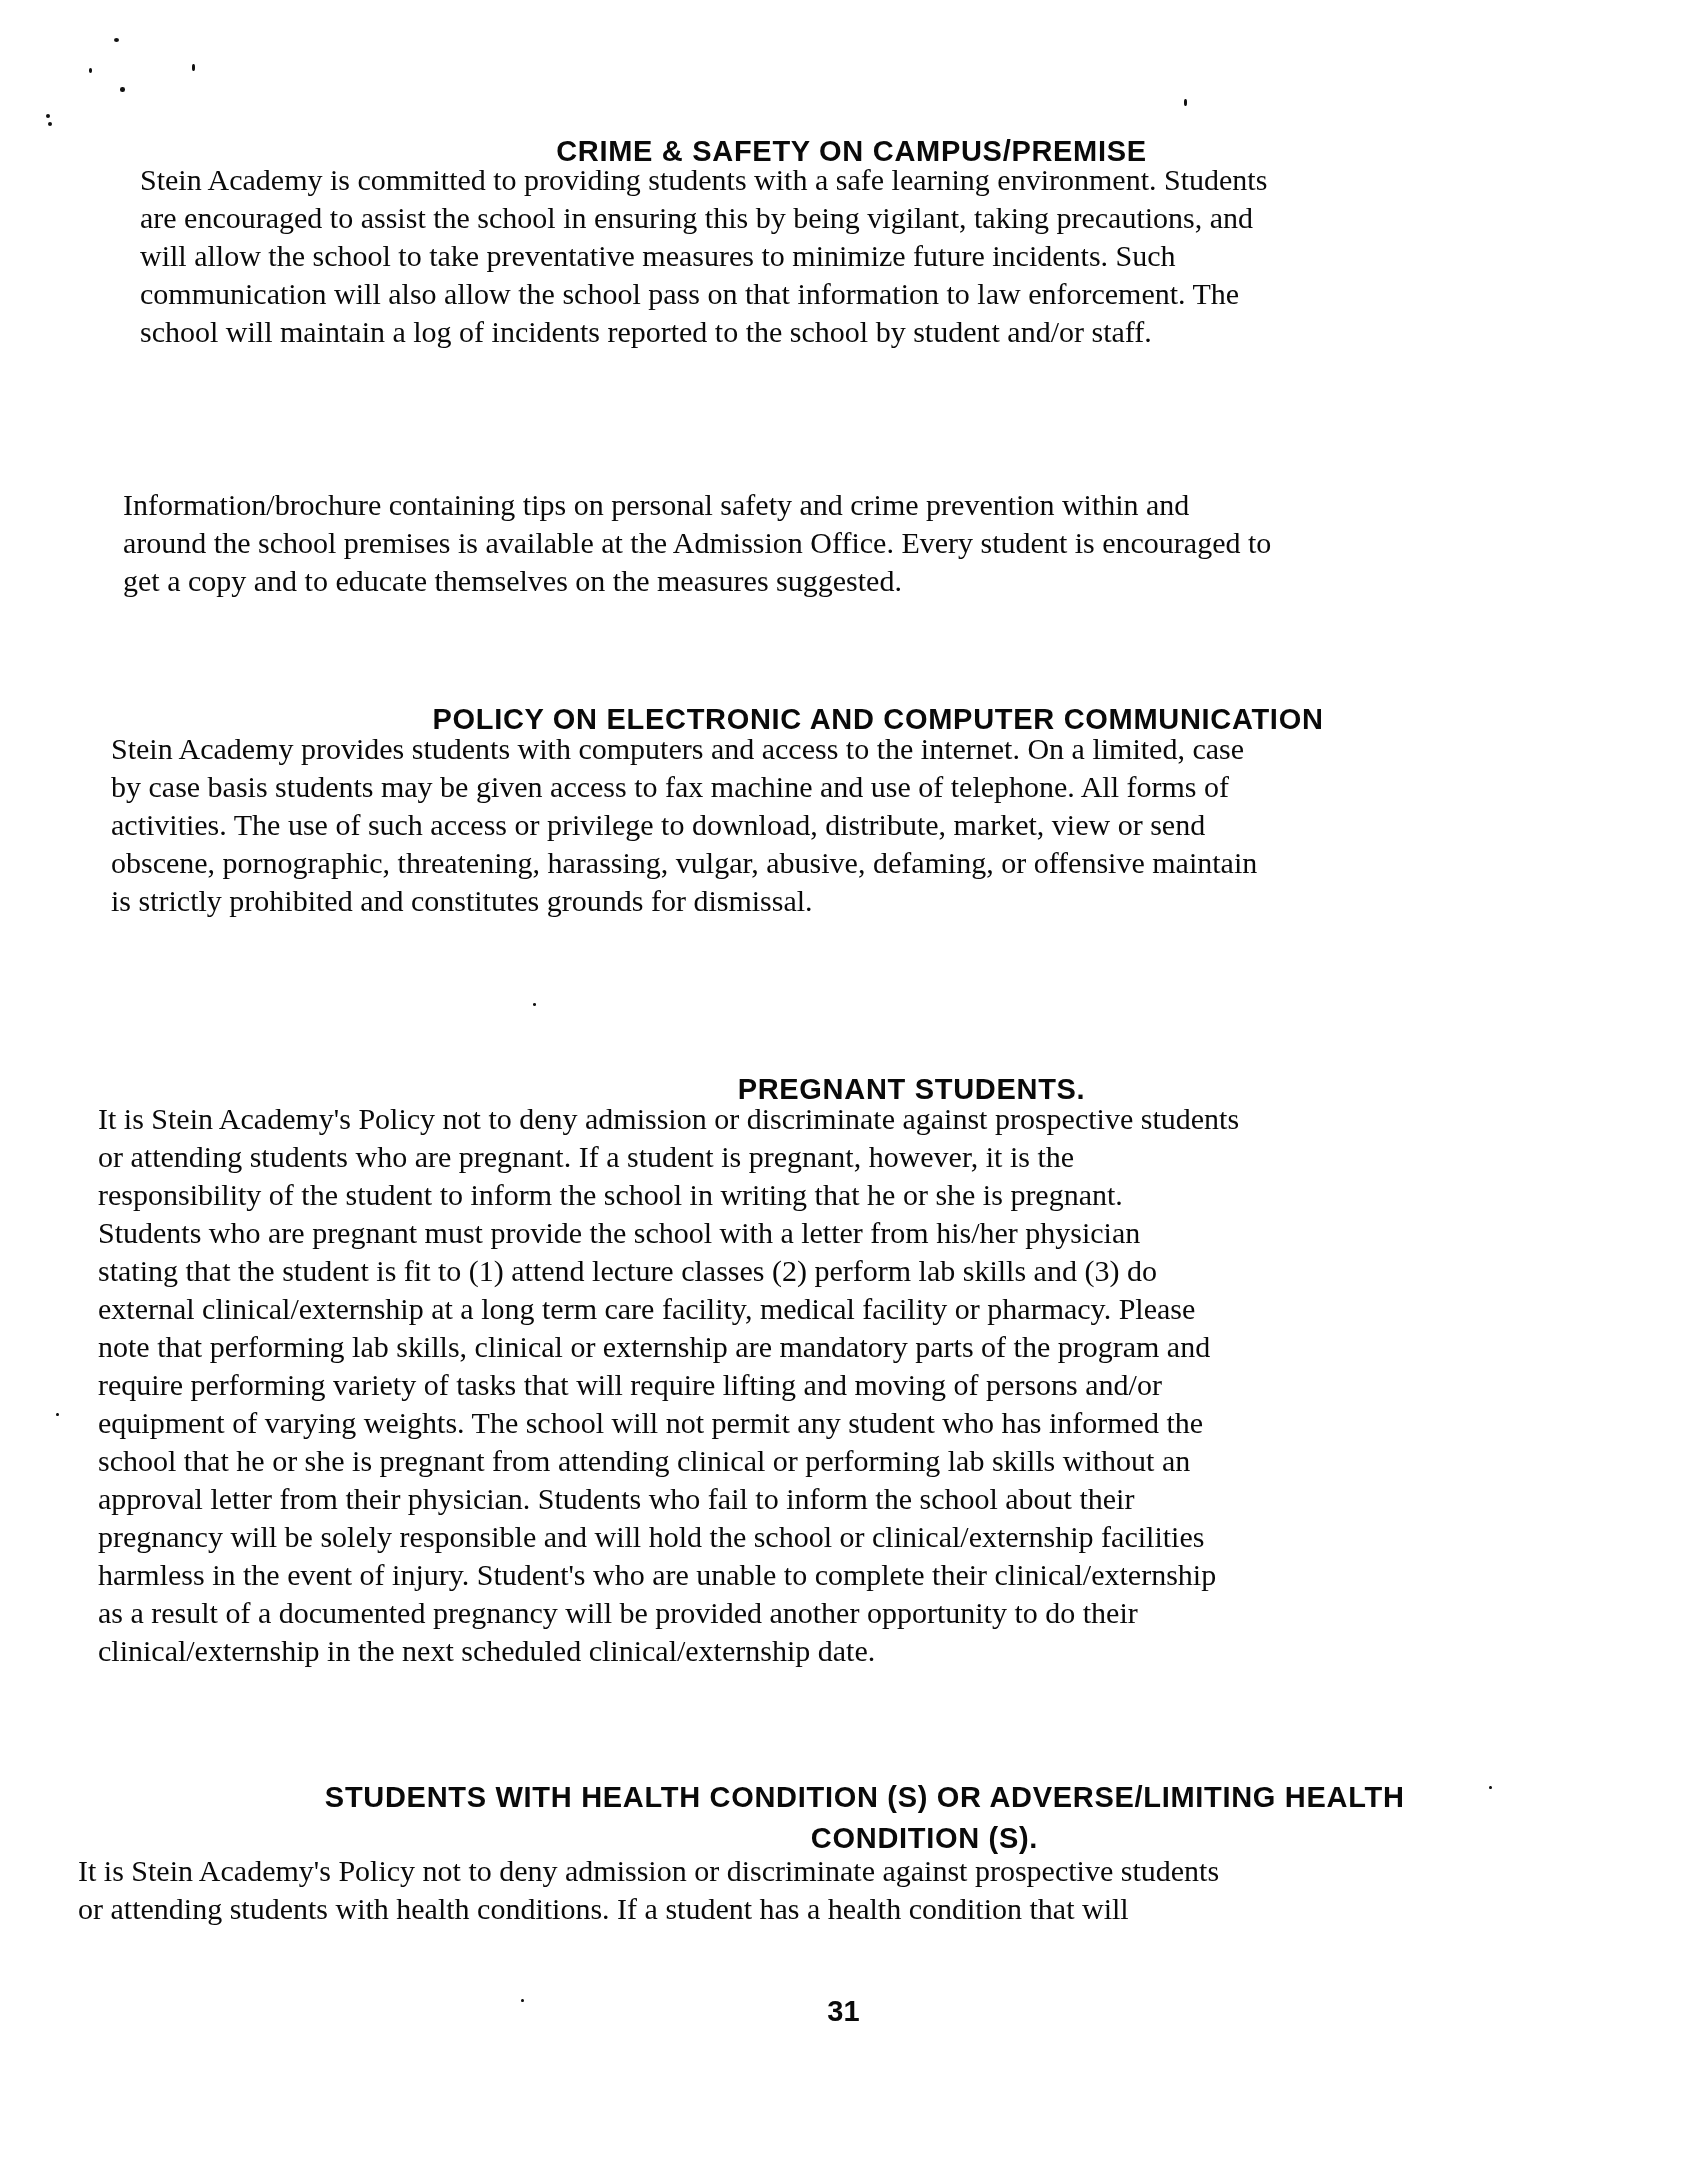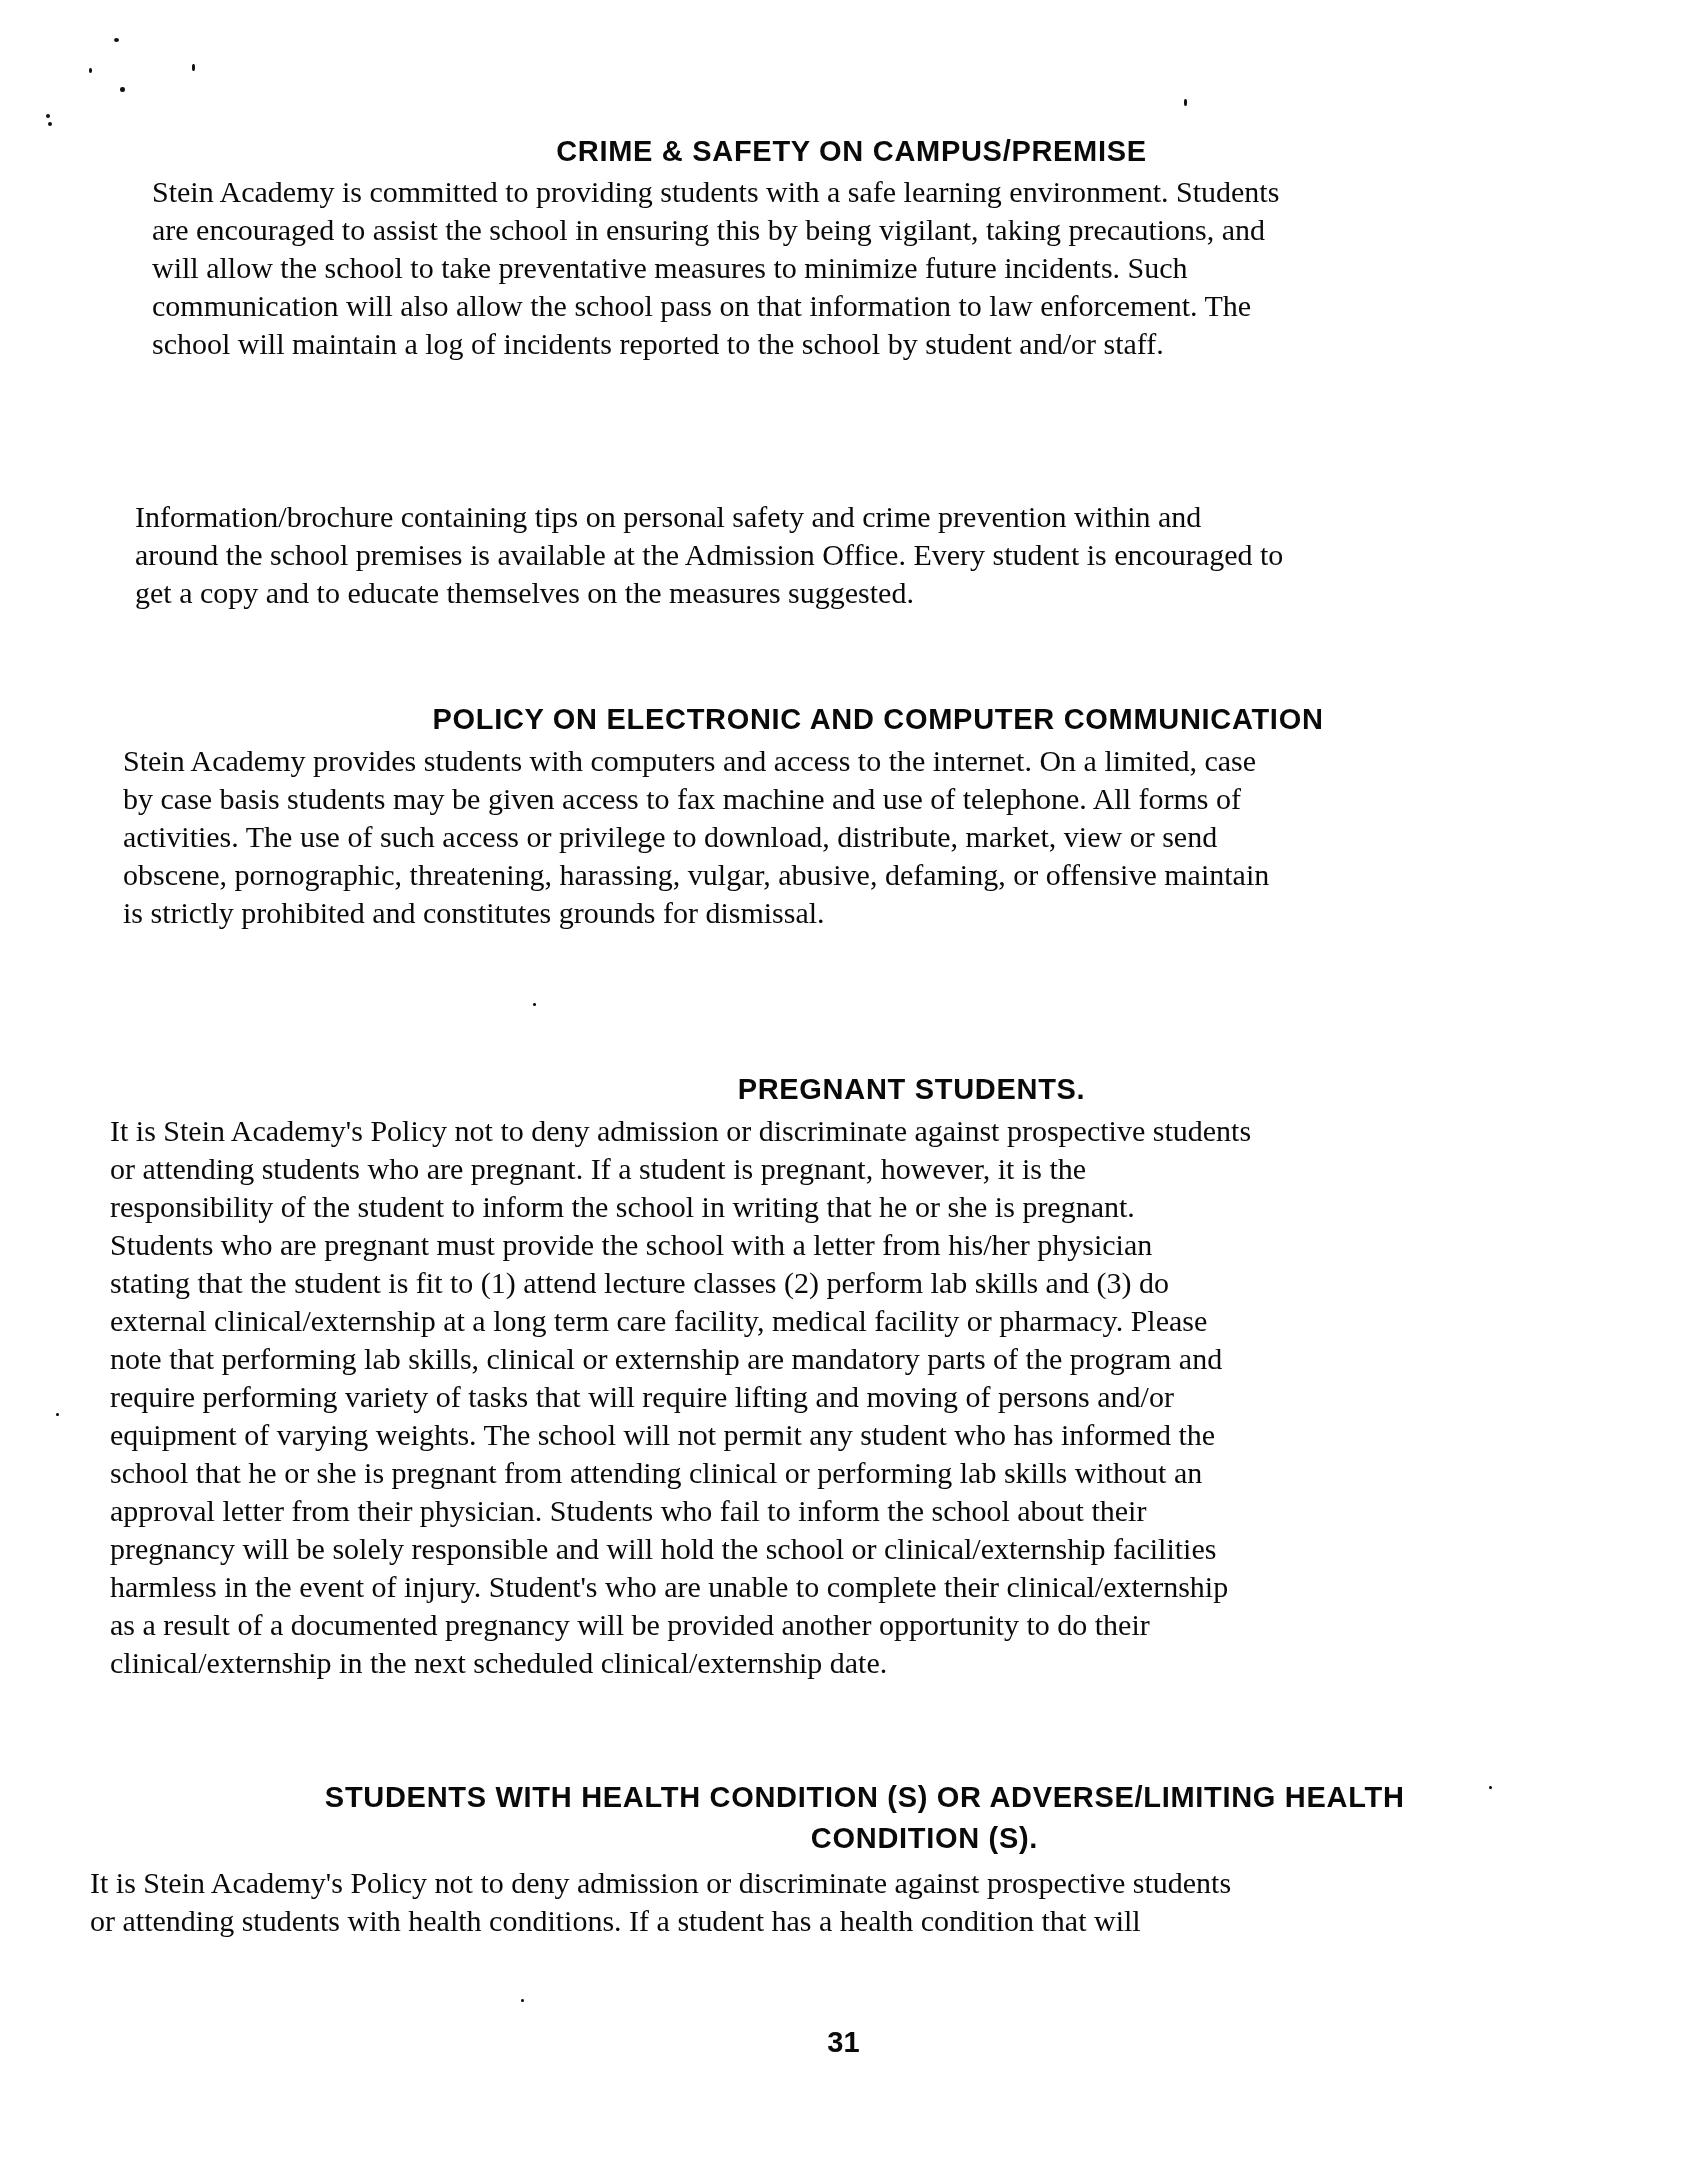--- a/index.html
+++ b/index.html
@@ -7,28 +7,28 @@
     width: 1687px; height: 2183px; position: relative; overflow: hidden;
     color: #0a0a0a;
     font-family: "Liberation Serif", "DejaVu Serif", serif;
   }
   .heading {
     position: absolute; left: 0; width: 1687px; text-align: center;
     font-family: "Liberation Sans", "DejaVu Sans", sans-serif;
     font-weight: bold; font-size: 29px; letter-spacing: 0.7px; margin: 8px;
   }
   .para {
-    position: absolute; margin: 12px;
+    position: absolute; margin: 0;
     font-size: 30px; line-height: 38px; white-space: nowrap;
   }
   .line { display: block; }
   .pagenum {
     position: absolute; left: 0; width: 1687px; text-align: center; top: 1995px;
     font-family: "Liberation Sans", "DejaVu Sans", sans-serif;
-    font-weight: bold; font-size: 29px; margin-top: 31px;
+    font-weight: bold; font-size: 29px;
   }
   .speck { position: absolute; background: #111; border-radius: 50%; }
 </style>
 </head>
 <body>
 
 <h2 class="heading" style="top:127px;">CRIME &amp; SAFETY ON CAMPUS/PREMISE</h2>
 <div class="para" style="left:140px; top:161px;">
   <span class="line">Stein Academy is committed to providing students with a safe learning environment. Students</span>
   <span class="line">are encouraged to assist the school in ensuring this by being vigilant, taking precautions, and</span>

